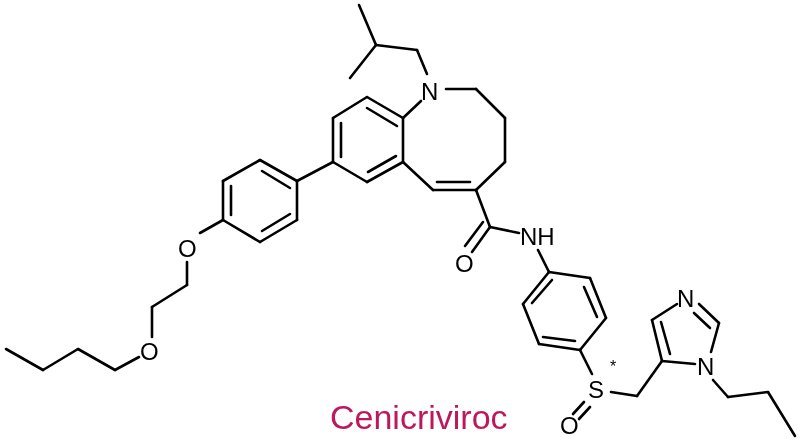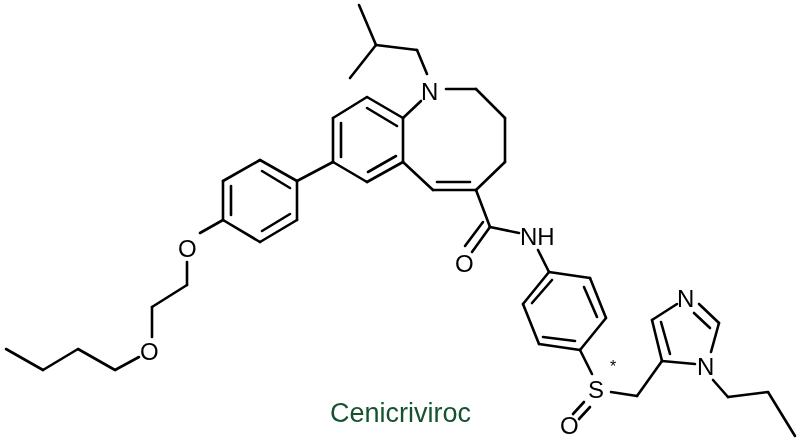--- a/index.html
+++ b/index.html
@@ -1,20 +1,20 @@
 <!DOCTYPE html>
 <html><head>
 <meta charset="utf-8">
 <style>
   html, body { margin:0; padding:0; background:#ffffff; }
   body { width:800px; height:440px; overflow:hidden; position:relative; }
   #diagram { position:absolute; left:0; top:0; width:800px; height:440px; }
   svg text { font-family: "Liberation Sans", sans-serif; fill:#000; }
   .bond { stroke:#000; stroke-width:2.6; fill:none; stroke-linecap:round; stroke-linejoin:round; }
-  .caption { position:absolute; left:330px; top:398px; font-family:"Liberation Sans", sans-serif; font-size:27px; color:#14532d; }
+  .caption { position:absolute; left:330px; top:398px; font-family:"Liberation Sans", sans-serif; font-size:34px; color:#be185d; }
 </style>
 </head>
 <body>
 
 <svg id="diagram" viewBox="0 0 800 440" xmlns="http://www.w3.org/2000/svg">
 
   <g>
     <line class="bond" x1="359" y1="5" x2="376" y2="45"></line>
     <line class="bond" x1="350" y1="78" x2="376" y2="45"></line>
     <line class="bond" x1="376" y1="45" x2="417" y2="50"></line>

